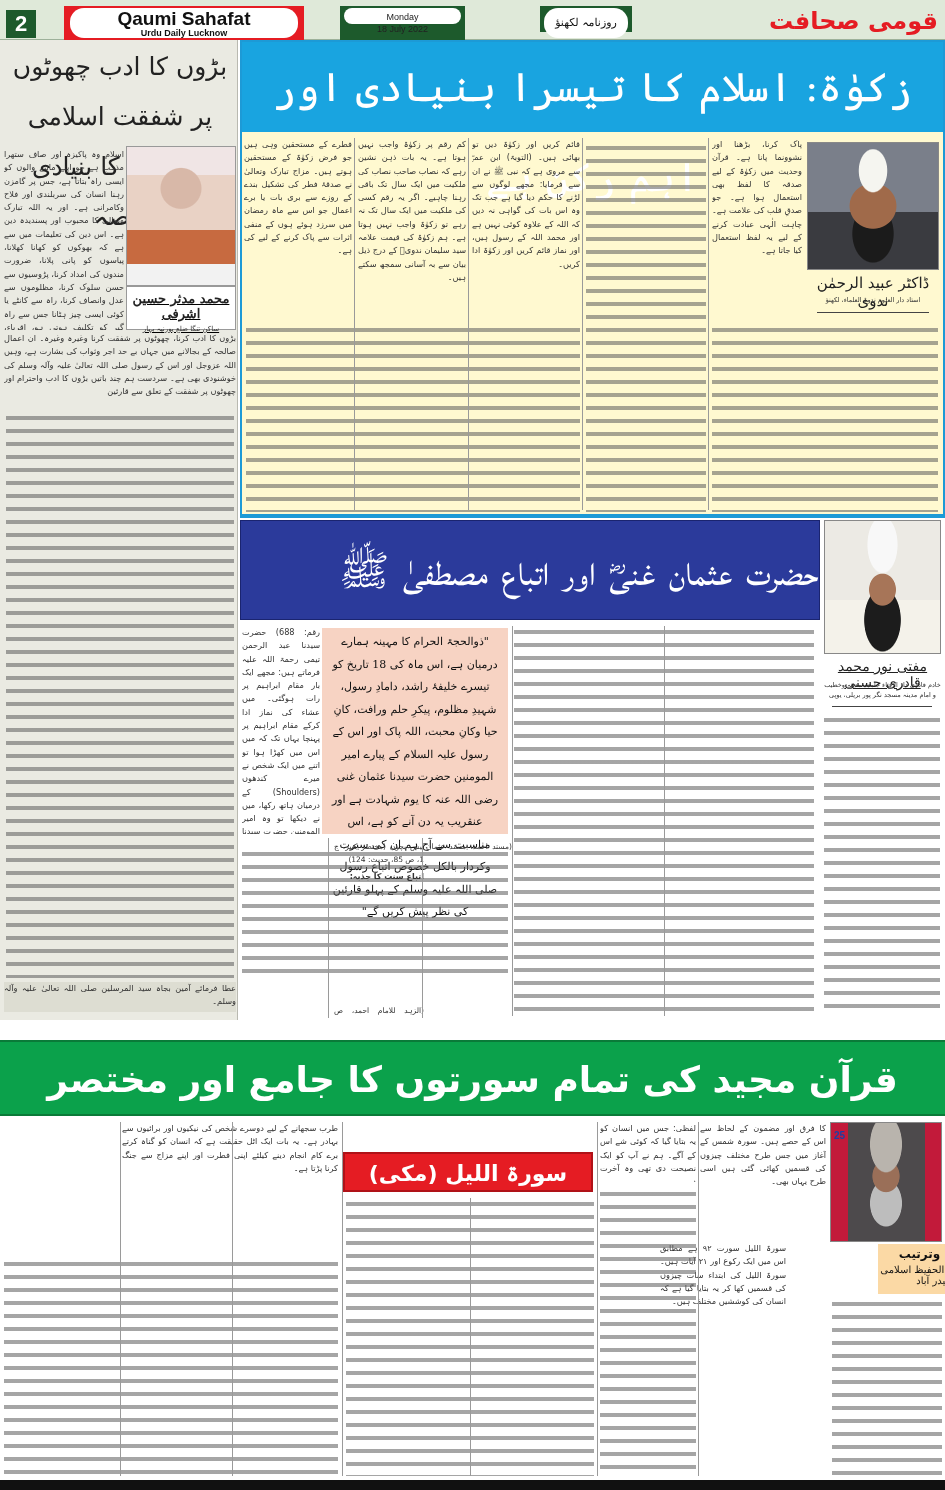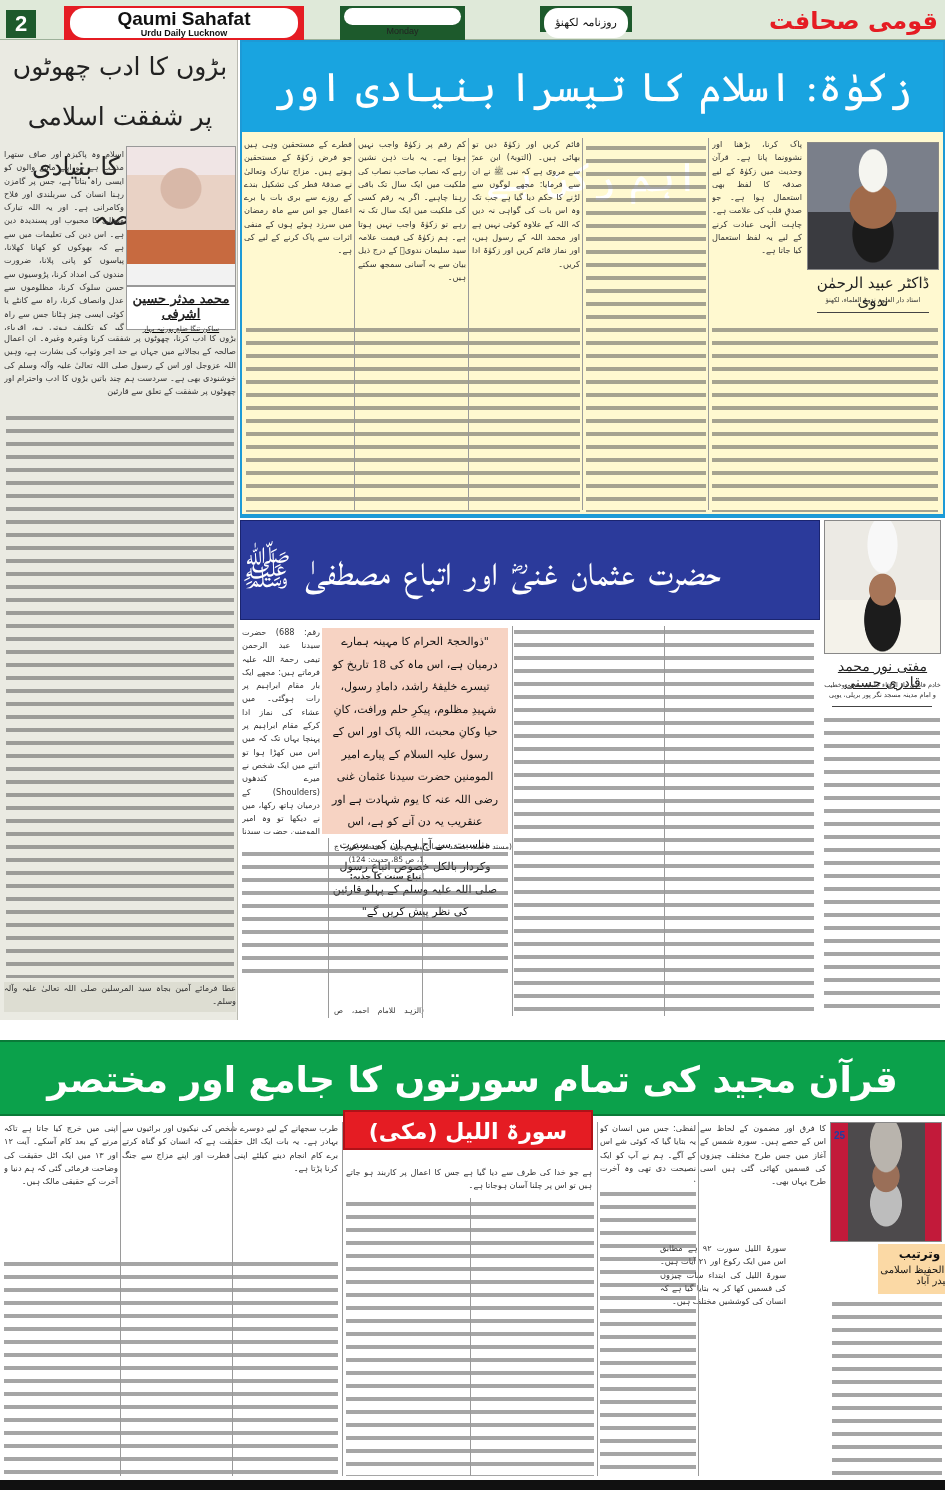--- a/index.html
+++ b/index.html
@@ -6,21 +6,21 @@
   body { width: 945px; height: 1490px; background: #fff; font-family: "DejaVu Sans", sans-serif; overflow: hidden; position: relative; }
   .abs { position: absolute; }
   
   #masthead { left:0; top:0; width:945px; height:40px; background:#dfe9d9; border-bottom:1px solid #9db19a; }
   #page-num { left:6px; top:10px; width:30px; height:28px; background:#1d5a2c; color:#fff; font: bold 22px "Liberation Sans", sans-serif; text-align:center; line-height:28px; }
   #title-box { left:64px; top:6px; width:240px; height:34px; background:#e51c23; }
   #title-inner { left:6px; top:2px; width:228px; height:30px; background:#fff; border-radius:14px; text-align:center; }
   #title-en { font: bold 19px "Liberation Sans", sans-serif; color:#111; line-height:18px; margin-top:2px; }
   #title-sub { font: bold 9px "Liberation Sans", sans-serif; color:#111; line-height:10px; }
   #date-box { left:340px; top:6px; width:125px; height:34px; background:#1d5a2c; }
-  #date-inner { left:4px; top:2px; width:117px; height:16px; background:#fff; border-radius:14px; text-align:center; font: 9px "Liberation Sans", sans-serif; color:#222; padding-top:17px; line-height:12px; }
+  #date-inner { left:4px; top:2px; width:117px; height:16px; background:#fff; border-radius:14px; text-align:center; font: 9px "Liberation Sans", sans-serif; color:#222; padding-top:3px; line-height:12px; }
   #roznama-box { left:540px; top:6px; width:92px; height:26px; background:#1d5a2c; }
   #roznama-inner { left:4px; top:2px; width:84px; height:30px; background:#fff; border-radius:14px; text-align:center; font: 11px "DejaVu Serif", serif; color:#111; line-height:30px; }
   #urdu-logo { left:718px; top:4px; width:220px; height:34px; text-align:right; font: bold 24px "DejaVu Sans", sans-serif; color:#e51c23; line-height:34px; direction:rtl; }
 
   
   .urdu { direction: rtl; text-align: justify; font-family: "DejaVu Sans", sans-serif; color:#222; }
   .col-text { font-size: 8.2px; line-height: 13.3px; overflow:hidden; color:#333; }
   .col-text::after { content:""; }
   .fill { background-image: repeating-linear-gradient(to bottom, transparent 0 4px, #5c5c5c 4px 8px, transparent 8px 13px); opacity:0.55; }
 
@@ -35,31 +35,31 @@
   
   #zakat-box { left:240px; top:40px; width:705px; height:476px; background:#fff9d0; border:2px solid #1d9ad6; }
   #zakat-head { left:0; top:0; width:701px; height:90px; background:#19a4e0; color:#fff; font: 40px "DejaVu Serif", serif; text-align:center; line-height:90px; direction:rtl; }
   #zakat-photo { left:565px; top:100px; width:132px; height:128px; background: radial-gradient(ellipse at 50% 22%, #f5f5f0 0 15%, transparent 16%), radial-gradient(ellipse at 50% 50%, #a06a4a 0 25%, transparent 26%), radial-gradient(ellipse at 50% 72%, #1b1b1b 0 22%, transparent 23%), linear-gradient(#7a7f8a 0 55%, #3a3b40 55%); border:1px solid #888; }
   #zakat-name { left:565px; top:232px; width:132px; text-align:center; font: 15px "DejaVu Serif", serif; color:#222; direction:rtl; }
   #zakat-aff { left:565px; top:254px; width:132px; text-align:center; font: 6.5px "DejaVu Sans", sans-serif; color:#333; direction:rtl; }
   #zakat-rule { left:575px; top:270px; width:112px; height:1px; background:#444; }
 
   
   #usman-section { left:240px; top:516px; width:705px; height:504px; background:#fff; border-top:2px solid #1d9ad6; }
-  #usman-head { left:0; top:2px; width:580px; height:100px; background:#2b3a9b; color:#fff; font: 42px "DejaVu Serif", serif; text-align:left; line-height:100px; direction:rtl; border:1px solid #1a2470; }
+  #usman-head { left:0; top:2px; width:580px; height:100px; background:#2b3a9b; color:#fff; font: 42px "DejaVu Serif", serif; text-align:right; line-height:100px; direction:rtl; border:1px solid #1a2470; }
   #usman-photo { left:584px; top:2px; width:117px; height:134px; background: radial-gradient(ellipse at 50% 18%, #f8f8f8 0 18%, transparent 19%), radial-gradient(ellipse at 50% 52%, #a77558 0 16%, transparent 17%), radial-gradient(ellipse at 50% 75%, #1c1c1c 0 22%, transparent 23%), linear-gradient(#eceae4 0 60%, #f4f2ea 60%); border:1px solid #888; }
   #usman-name { left:584px; top:140px; width:117px; text-align:center; font: 14px "DejaVu Serif", serif; color:#222; direction:rtl;text-decoration:underline; }
   #usman-aff { left:584px; top:162px; width:117px; text-align:center; font: 6.5px "DejaVu Sans", sans-serif; color:#333; direction:rtl; line-height:10px; }
   #usman-rule { left:592px; top:188px; width:100px; height:1px; background:#444; }
   #quote-box { left:82px; top:110px; width:186px; height:206px; background:#f7d3c3; direction:rtl; text-align:center; font: 11px "DejaVu Serif", serif; line-height:22.5px; color:#111; padding:3px 6px; }
 
   
   #quran-banner { left:0; top:1040px; width:945px; height:76px; background:#0ba14b; color:#fff; font: bold 36px "DejaVu Sans", sans-serif; text-align:center; line-height:76px; direction:rtl; border-top:2px solid #0a7a38; border-bottom:2px solid #0a7a38; }
   #quran-section { left:0; top:1118px; width:945px; height:362px; background:#fff; }
-  #surah-label { left:343px; top:1110px; width:250px; height:40px; background:#e51c23; color:#fff; font: bold 22px "DejaVu Sans", sans-serif; text-align:center; line-height:40px; direction:rtl; border:2px solid #b01218; }
+  #surah-label { left:343px; top:1152px; width:250px; height:40px; background:#e51c23; color:#fff; font: bold 22px "DejaVu Sans", sans-serif; text-align:center; line-height:40px; direction:rtl; border:2px solid #b01218; }
   #quran-photo { left:830px; top:1122px; width:112px; height:120px; background: radial-gradient(ellipse at 50% 18%, #b9b4ad 0 20%, transparent 21%), radial-gradient(ellipse at 50% 45%, #9a6f58 0 17%, transparent 18%), radial-gradient(ellipse at 50% 68%, #bdbdbd 0 20%, transparent 21%), linear-gradient(90deg, #c21a3a 0 15%, #4d4a4c 15% 85%, #c21a3a 85%); border:1px solid #888; }
   #photo-badge { left:834px; top:1130px; font: bold 10px "Liberation Sans", sans-serif; color:#1d3fa3; }
   #quran-credit { left:830px; top:1244px; width:112px; height:50px; background:#fbd9a5; text-align:center; direction:rtl;margin-left:48px; }
   #credit-title { font: bold 12px "DejaVu Sans", sans-serif; color:#111; margin-top:3px; }
   #credit-name { font: 10px "DejaVu Serif", serif; color:#111; margin-top:3px; }
 
   #bottom-bar { left:0; top:1480px; width:945px; height:10px; background:#111; }
   .vrule { background:#9a9a9a; width:1px; }
 </style>
 </head>
@@ -138,21 +138,20 @@
   <div class="abs vrule" style="left:424px; top:108px; height:390px;"></div>
 </div>
 
 <div id="quran-banner" class="abs">قرآن مجید کی تمام سورتوں کا جامع اور مختصر تعارف</div>
 <div id="quran-section" class="abs">
   <div class="abs urdu col-text" style="left:660px; top:124px; width:126px; height:238px;">سورۃ اللیل سورت ۹۲ ہے مطابق اس میں ایک رکوع اور ۲۱ آیات ہیں۔ سورۃ اللیل کی ابتداء سات چیزوں کی قسمیں کھا کر یہ بتایا گیا ہے کہ انسان کی کوششیں مختلف ہیں۔</div>
   <div class="abs urdu col-text" style="left:700px; top:4px; width:126px; height:116px;">کا فرق اور مضمون کے لحاظ سے اس کے حصے ہیں۔ سورہ شمس کے آغاز میں جس طرح مختلف چیزوں کی قسمیں کھائی گئی ہیں اسی طرح یہاں بھی۔</div>
   <div class="abs urdu col-text" style="left:600px; top:4px; width:96px; height:60px;">لفظی: جس میں انسان کو یہ بتایا گیا کہ کوئی شے اس کے آگے۔ ہم نے آپ کو ایک نصیحت دی تھی وہ آخرت ہے۔</div>
   <div class="abs urdu col-text" style="left:346px; top:48px; width:246px; height:26px;">ہے جو خدا کی طرف سے دیا گیا ہے جس کا اعمال پر کاربند ہو جاتے ہیں تو اس پر چلنا آسان ہوجاتا ہے۔</div>
   <div class="abs urdu col-text" style="left:122px; top:4px; width:216px; height:130px;">طرب سجھانے کے لیے دوسرے شخص کی نیکیوں اور برائیوں سے بہادر ہے۔ یہ بات ایک اٹل حقیقت ہے کہ انسان کو گناہ کرتے برے کام انجام دینے کیلئے اپنی فطرت اور اپنے مزاج سے جنگ کرنا پڑتا ہے۔</div>
-  <div class="abs urdu col-text" style="left:4px; top:4px; width:114px; height:130px;">اپنی میں خرچ کیا جاتا ہے تاکہ مرنے کے بعد کام آسکے۔ آیت ۱۲ اور ۱۳ میں ایک اٹل حقیقت کی وضاحت فرمائی گئی کہ ہم دنیا و آخرت کے حقیقی مالک ہیں۔</div>
   <div class="abs fill" style="left:4px; top:140px; width:334px; height:218px;"></div>
   <div class="abs fill" style="left:346px; top:80px; width:248px; height:278px;"></div>
   <div class="abs fill" style="left:600px; top:70px; width:96px; height:288px;"></div>
   <div class="abs vrule" style="left:120px; top:4px; height:354px;"></div>
   <div class="abs vrule" style="left:232px; top:4px; height:354px;"></div>
   <div class="abs vrule" style="left:342px; top:4px; height:354px;"></div>
   <div class="abs vrule" style="left:470px; top:80px; height:278px;"></div>
   <div class="abs vrule" style="left:597px; top:4px; height:354px;"></div>
   <div class="abs vrule" style="left:698px; top:4px; height:354px;"></div>
 </div>

